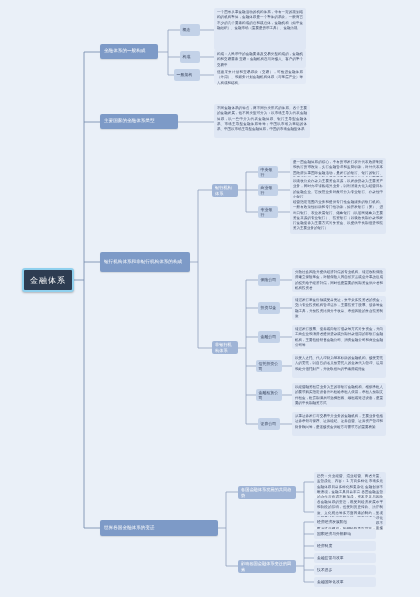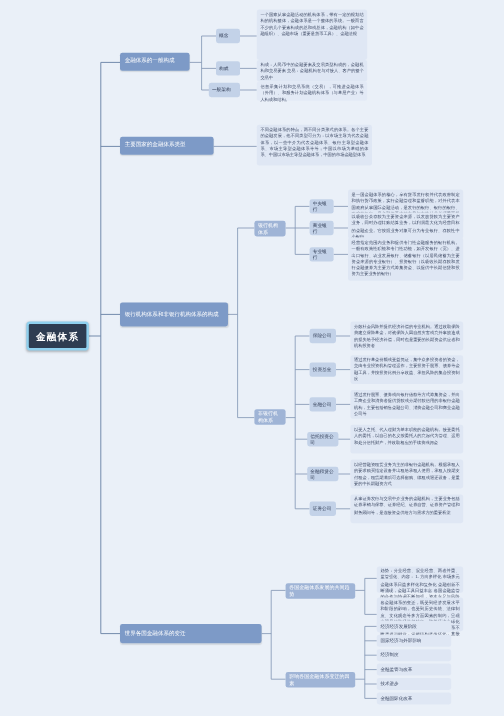--- a/index.html
+++ b/index.html
@@ -13,21 +13,21 @@
   #canvas{position:absolute;left:0;top:0;width:420px;height:597px;}
   svg.links{position:absolute;left:0;top:0;width:420px;height:597px;pointer-events:none;}
 
   .node{position:absolute;box-sizing:border-box;}
 
   
   .root{
     background:#2e3c51;color:#ffffff;
     border:2px solid #8fd0ee;
     border-radius:3px;
-    font-size:8px;font-weight:bold;
+    font-size:8px;font-weight:normal;
     letter-spacing:1px;
     display:flex;align-items:center;justify-content:center;
     box-shadow:0 1px 2px rgba(0,0,0,.25);
   }
 
   
   .lv2{
     background:#7d9ac7;color:#ffffff;
     border-radius:2px;
     font-size:4.6px;line-height:1.35;

